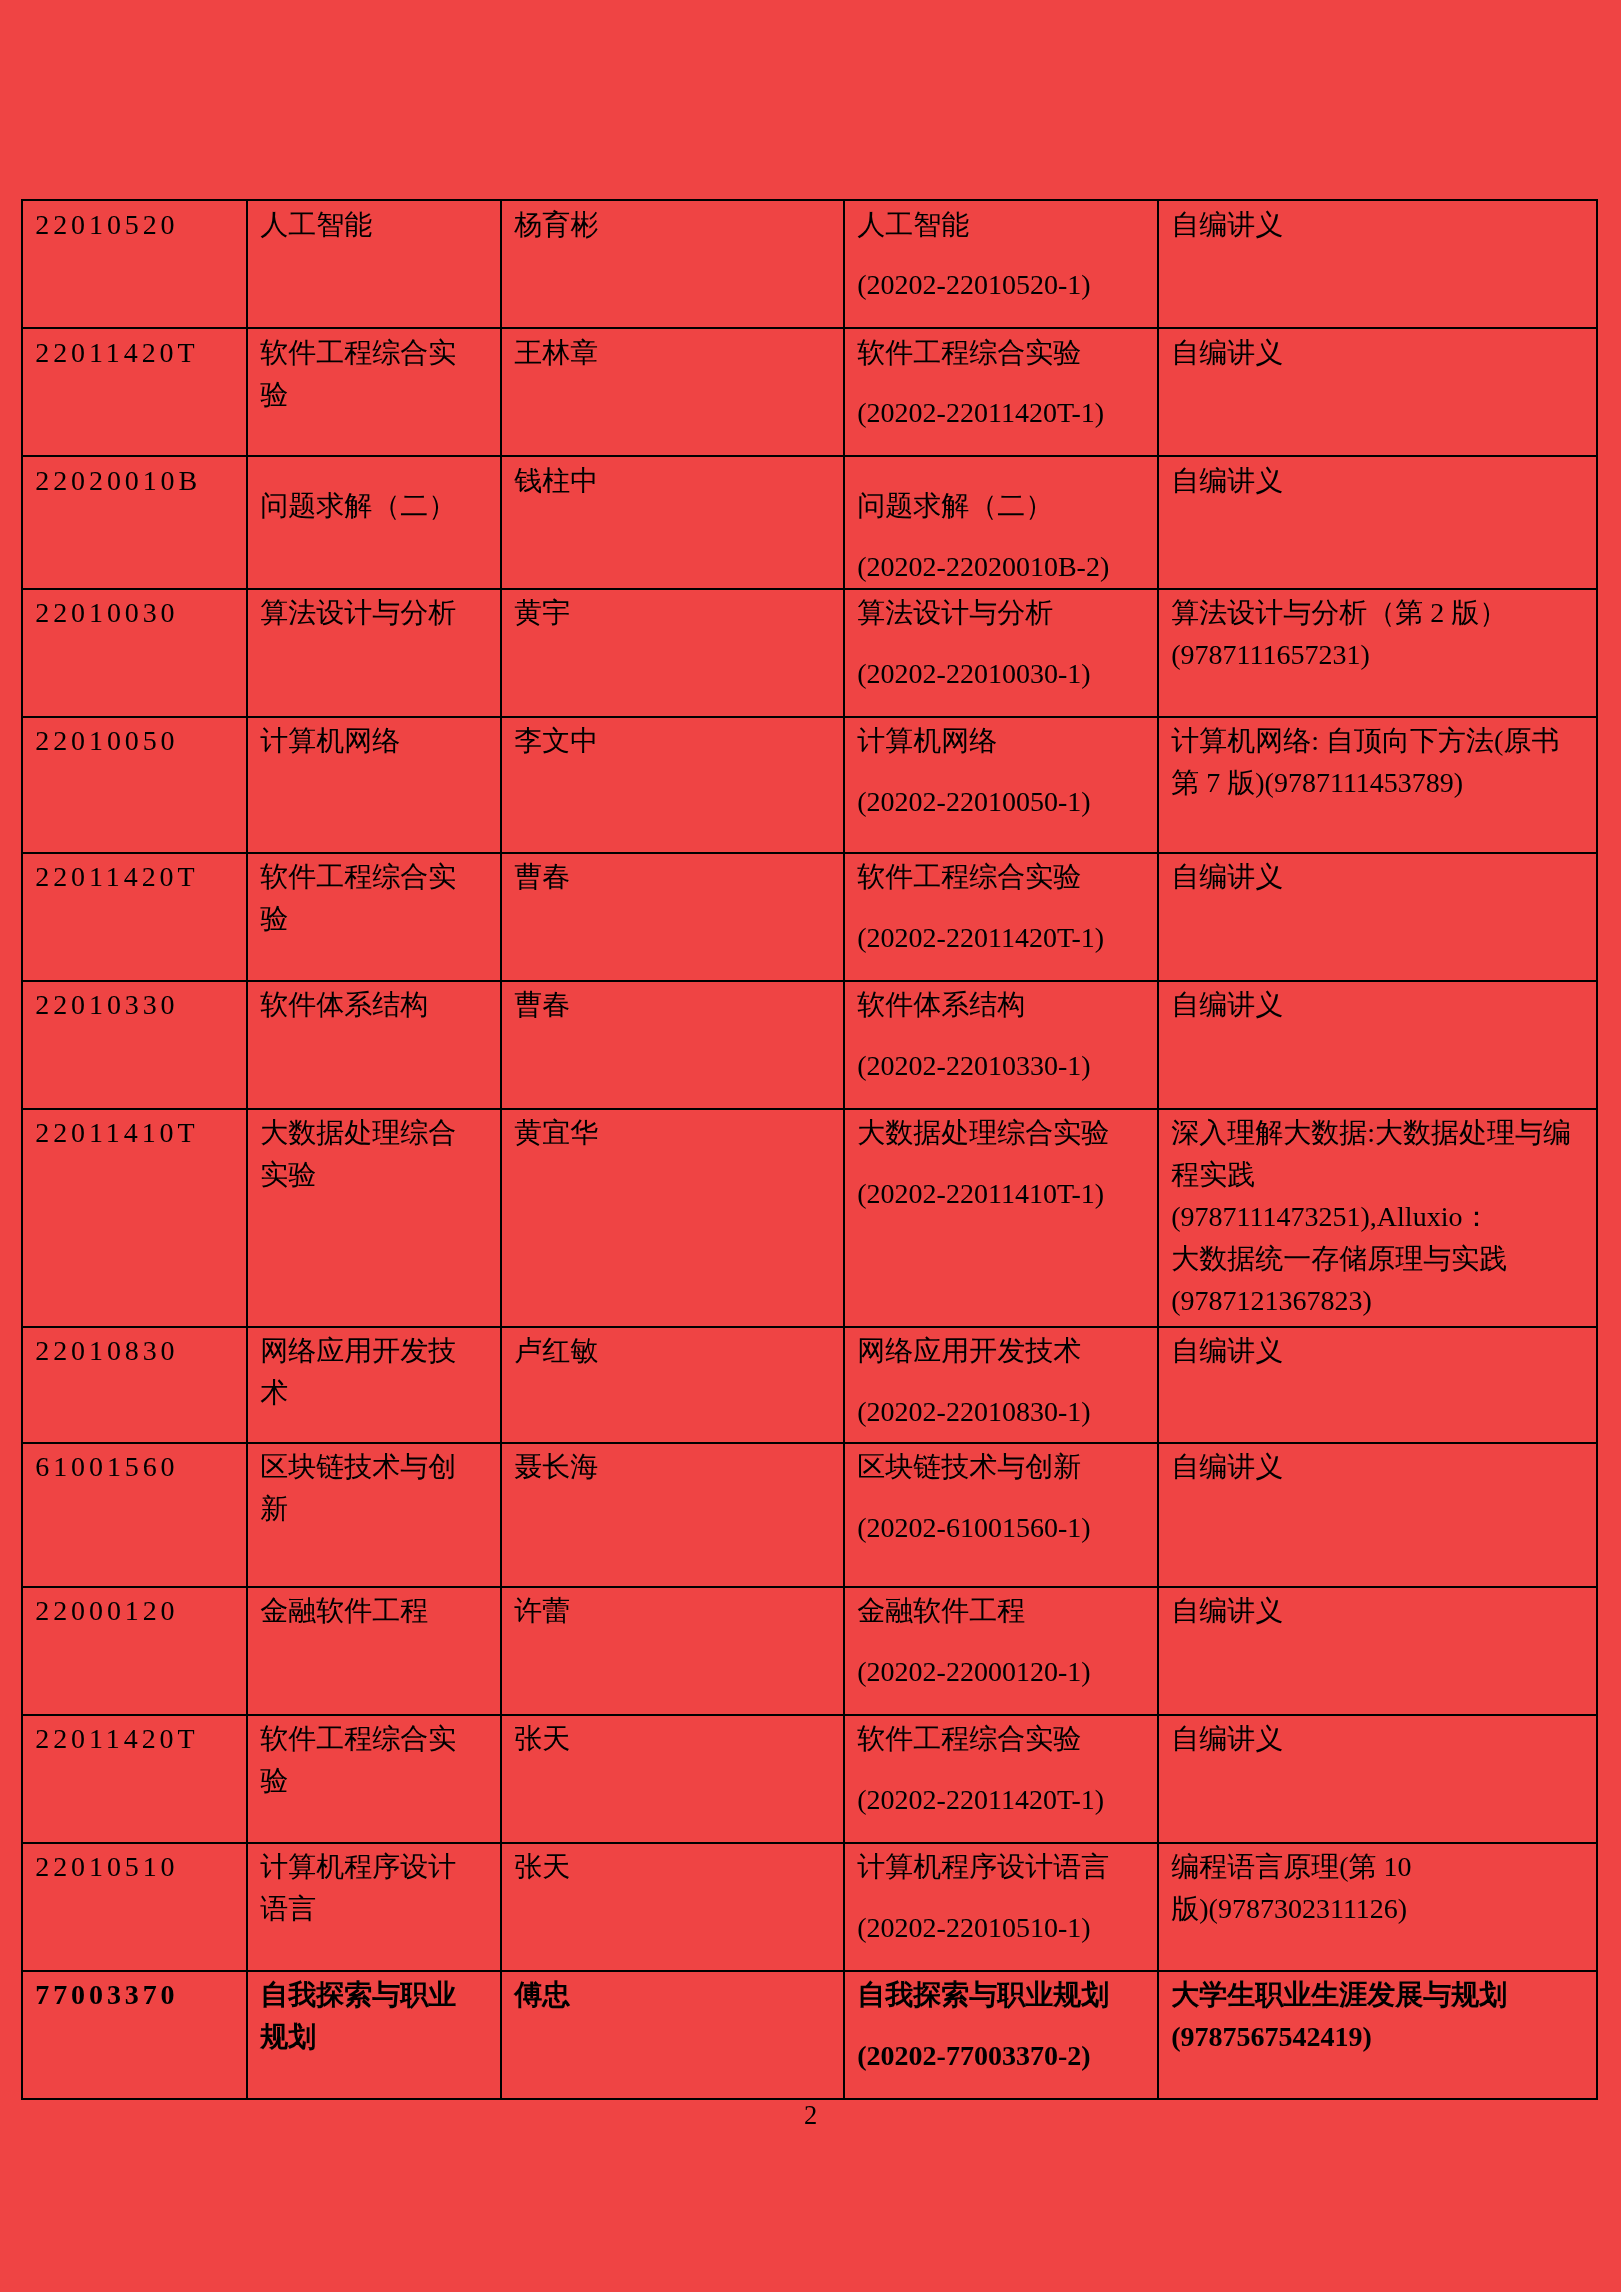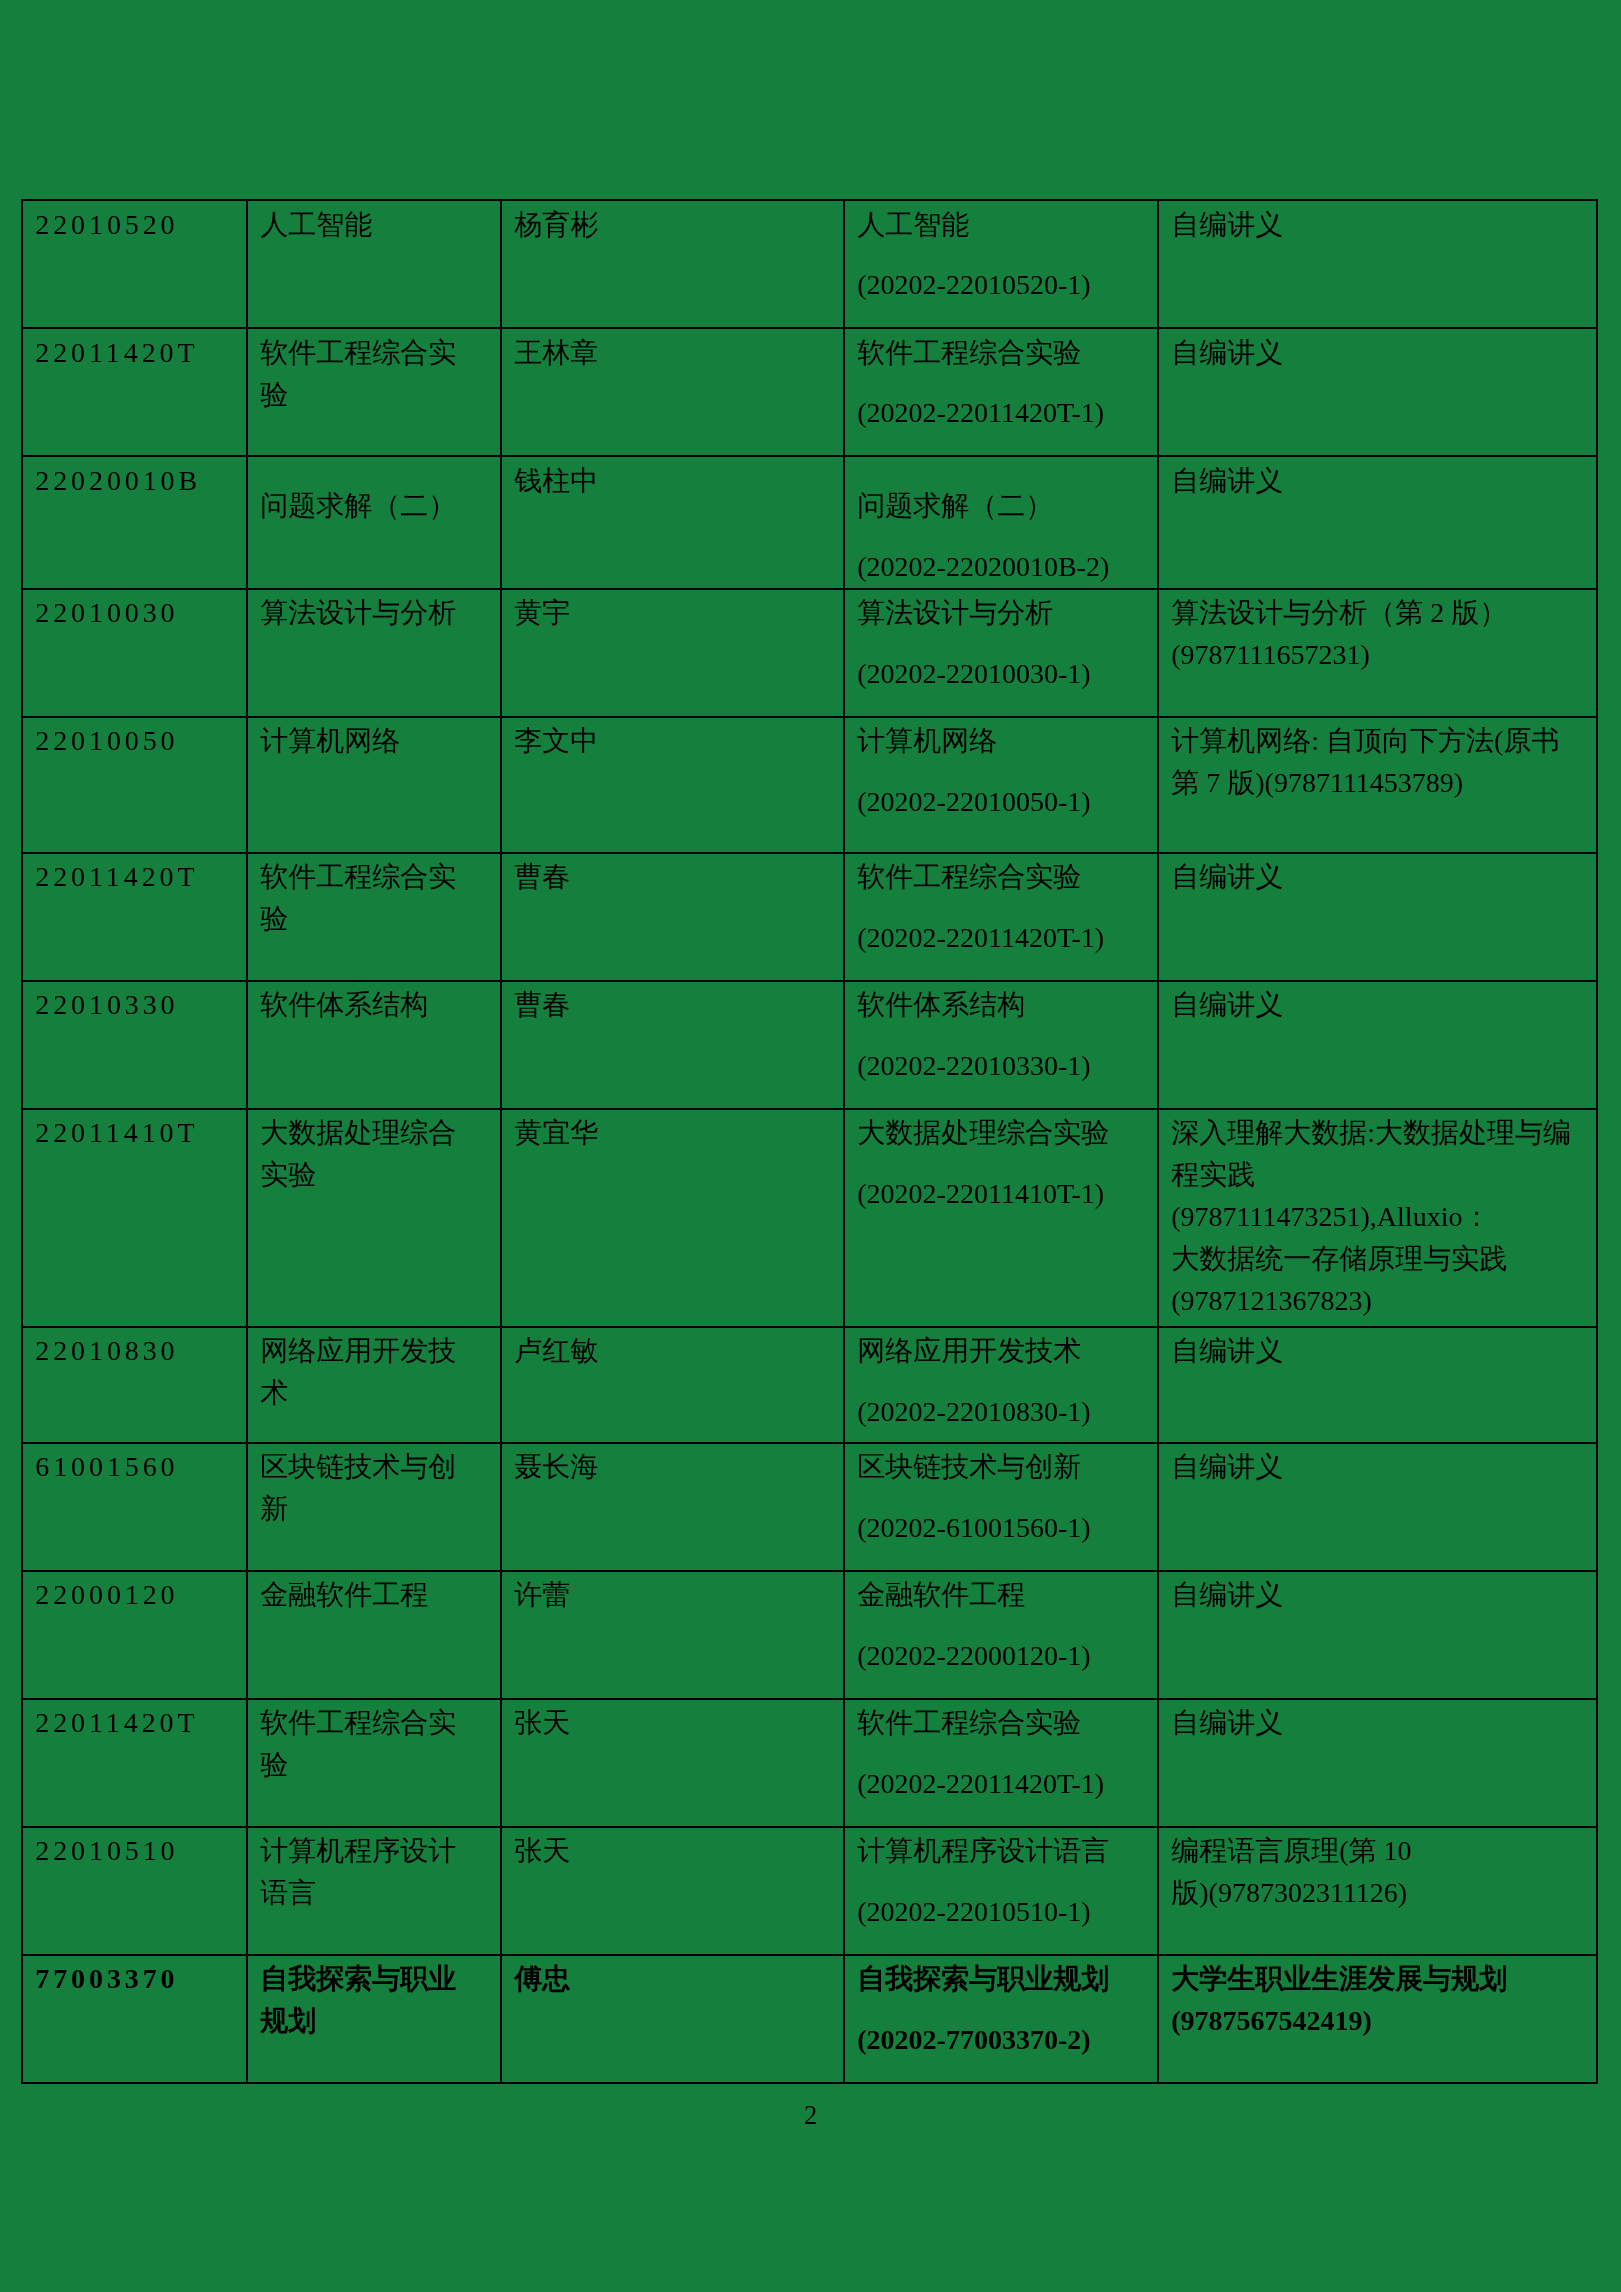--- a/index.html
+++ b/index.html
@@ -2,21 +2,21 @@
 <html><head>
 <meta charset="utf-8">
 <style>
   html,body { margin:0; padding:0; }
   body {
     width:1621px; height:2293px;
     background:#ffffff;
     font-family:"Liberation Serif","DejaVu Serif",serif;
     color:#000000;
   }
-  .sheet { position:relative; width:1621px; height:2293px; background:#15803d; overflow:hidden; }
+  .sheet { position:relative; width:1621px; height:2293px; background:#ef4444; overflow:hidden; }
 
   table.course-table {
     position:absolute; left:20.6px; top:199px;
     width:1575px;
     border-collapse:collapse;
     table-layout:fixed;
     border:2.9px solid #000;
   }
   table.course-table td {
     border:2px solid #000;
@@ -147,21 +147,21 @@
           <td class="c-code pre">22010830</td>
           <td class="c-name pre">网络应用开发技
 术</td>
           <td class="c-inst pre">卢红敏</td>
           <td class="c-sec">
             <div>网络应用开发技术</div>
             <div class="section-code">(20202-22010830-1)</div>
           </td>
           <td class="c-book pre">自编讲义</td>
         </tr>
-        <tr style="height: 128px;">
+        <tr style="height: 144px;">
           <td class="c-code pre">61001560</td>
           <td class="c-name pre">区块链技术与创
 新</td>
           <td class="c-inst pre">聂长海</td>
           <td class="c-sec">
             <div>区块链技术与创新</div>
             <div class="section-code">(20202-61001560-1)</div>
           </td>
           <td class="c-book pre">自编讲义</td>
         </tr>

